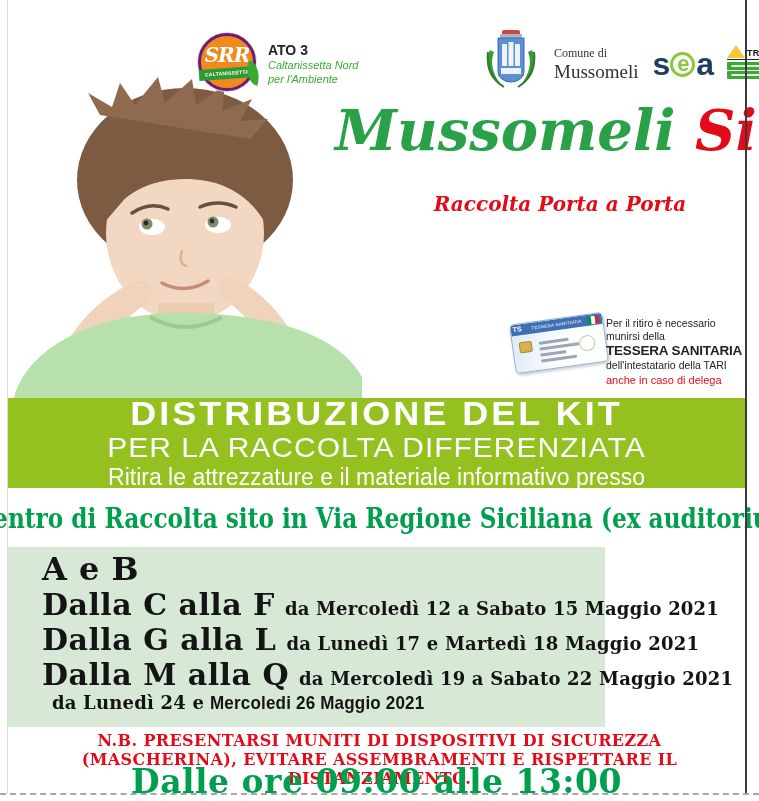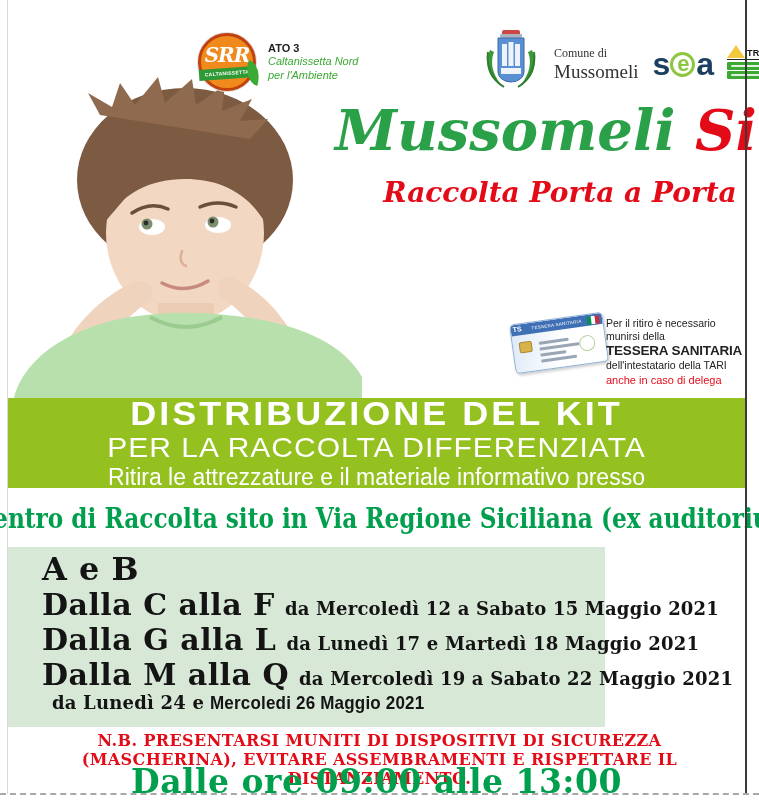--- a/index.html
+++ b/index.html
@@ -8,31 +8,31 @@
   .page {
     position:relative; width:759px; height:801px; background:#fff; overflow:hidden;
   }
   .rule-left  { position:absolute; left:7px; top:0; width:1px; height:794px; background:#d9d9d9; }
   .rule-right { position:absolute; left:745px; top:0; width:2px; height:794px; background:#3a3a3a; }
   .rule-bottom{ position:absolute; left:0; top:793px; width:759px; border-top:2px dashed #a8a8a8; }
 
   
   .srr-wrap { position:absolute; left:198px; top:33px; display:flex; gap:12px; }
   .srr-logo { position:relative; width:58px; height:58px; border-radius:50%;
-              background:#f08a1d; border:3px solid #c2410c; box-shadow:0 0 0 1px #e0e0e0;
+              background:#f08a1d; border:3px solid #701a75; box-shadow:0 0 0 1px #e0e0e0;
               display:flex; align-items:flex-start; justify-content:center; }
   .srr-text { color:#fff; font-family:"DejaVu Serif", serif; font-style:italic; font-weight:bold;
               font-size:20px; margin-top:7px; letter-spacing:-1px; }
   .srr-band { position:absolute; left:-2px; top:32px; width:56px; height:11px; background:#2f9a35;
               transform:rotate(-4deg); color:#fff; font-size:5px; font-weight:bold; text-align:center;
               line-height:11px; letter-spacing:0.3px; }
   .srr-leaf { position:absolute; right:-8px; top:26px; width:16px; height:22px; background:#3aaa35;
               border-radius:0 100% 0 100%; transform:rotate(18deg); }
   .ato { padding-top:9px; }
-  .ato-title { font-size:11px; font-weight:bold; color:#222; }
+  .ato-title { font-size:14px; font-weight:bold; color:#222; }
   .ato-line  { font-size:11px; font-style:italic; color:#3aaa35; line-height:14px; }
 
   .right-logos { position:absolute; left:482px; top:24px; display:flex; align-items:center; gap:14px; }
   .comune-text { font-family:"Liberation Serif", serif; color:#333; padding-top:14px; }
   .comune-l1 { font-size:12px; }
   .comune-l2 { font-size:19px; }
   .sea-logo { display:flex; align-items:center; color:#1c3f60; font-weight:bold; font-size:32px;
               letter-spacing:-1px; padding-top:14px; }
   .sea-e { display:inline-flex; width:25px; height:25px; border:3px solid #8dc63f; border-radius:50%;
            align-items:center; justify-content:center; color:#8dc63f; font-size:22px; margin:0 1px; }
@@ -50,21 +50,21 @@
   
   .photo { position:absolute; left:0; top:55px; width:365px; height:343px; }
 
   
   .title-block { position:absolute; left:335px; top:98px; width:410px; text-align:center;
                  font-family:"DejaVu Serif", serif; }
   .title-main { font-style:italic; font-weight:bold; font-size:56px; line-height:1.15; white-space:nowrap; }
   .title-green { color:#2aa148; }
   .title-red   { color:#e30b17; }
   .title-gray  { font-style:italic; color:#8a8a8a; font-size:52px; line-height:1.1; margin-left:80px; white-space:nowrap; }
-  .title-sub   { font-style:italic; font-weight:bold; color:#e30b17; font-size:28px; margin-top:14px; margin-left:40px; white-space:nowrap; }
+  .title-sub   { font-style:italic; font-weight:bold; color:#e30b17; font-size:20px; margin-top:30px; margin-left:40px; white-space:nowrap; }
 
   
   .tessera-card { position:absolute; left:512px; top:318px; width:94px; height:50px;
                   transform:rotate(-8deg); background:linear-gradient(105deg,#dce9f7 0%, #ffffff 55%);
                   border:1px solid #8fb0d6; border-radius:5px; box-shadow:1px 2px 3px rgba(0,0,0,.2); overflow:hidden; }
   .tc-band { position:absolute; left:0; top:0; right:0; height:11px; background:#3f6fb5;
              color:#fff; font-size:4.5px; line-height:11px; text-align:center; letter-spacing:0.3px; }
   .tc-flag { position:absolute; right:3px; top:1.5px; width:12px; height:8px; display:flex; }
   .tc-flag span { flex:1; }
   .tc-ts { position:absolute; left:2px; top:1px; color:#fff; font-weight:bold; font-size:7px; }

